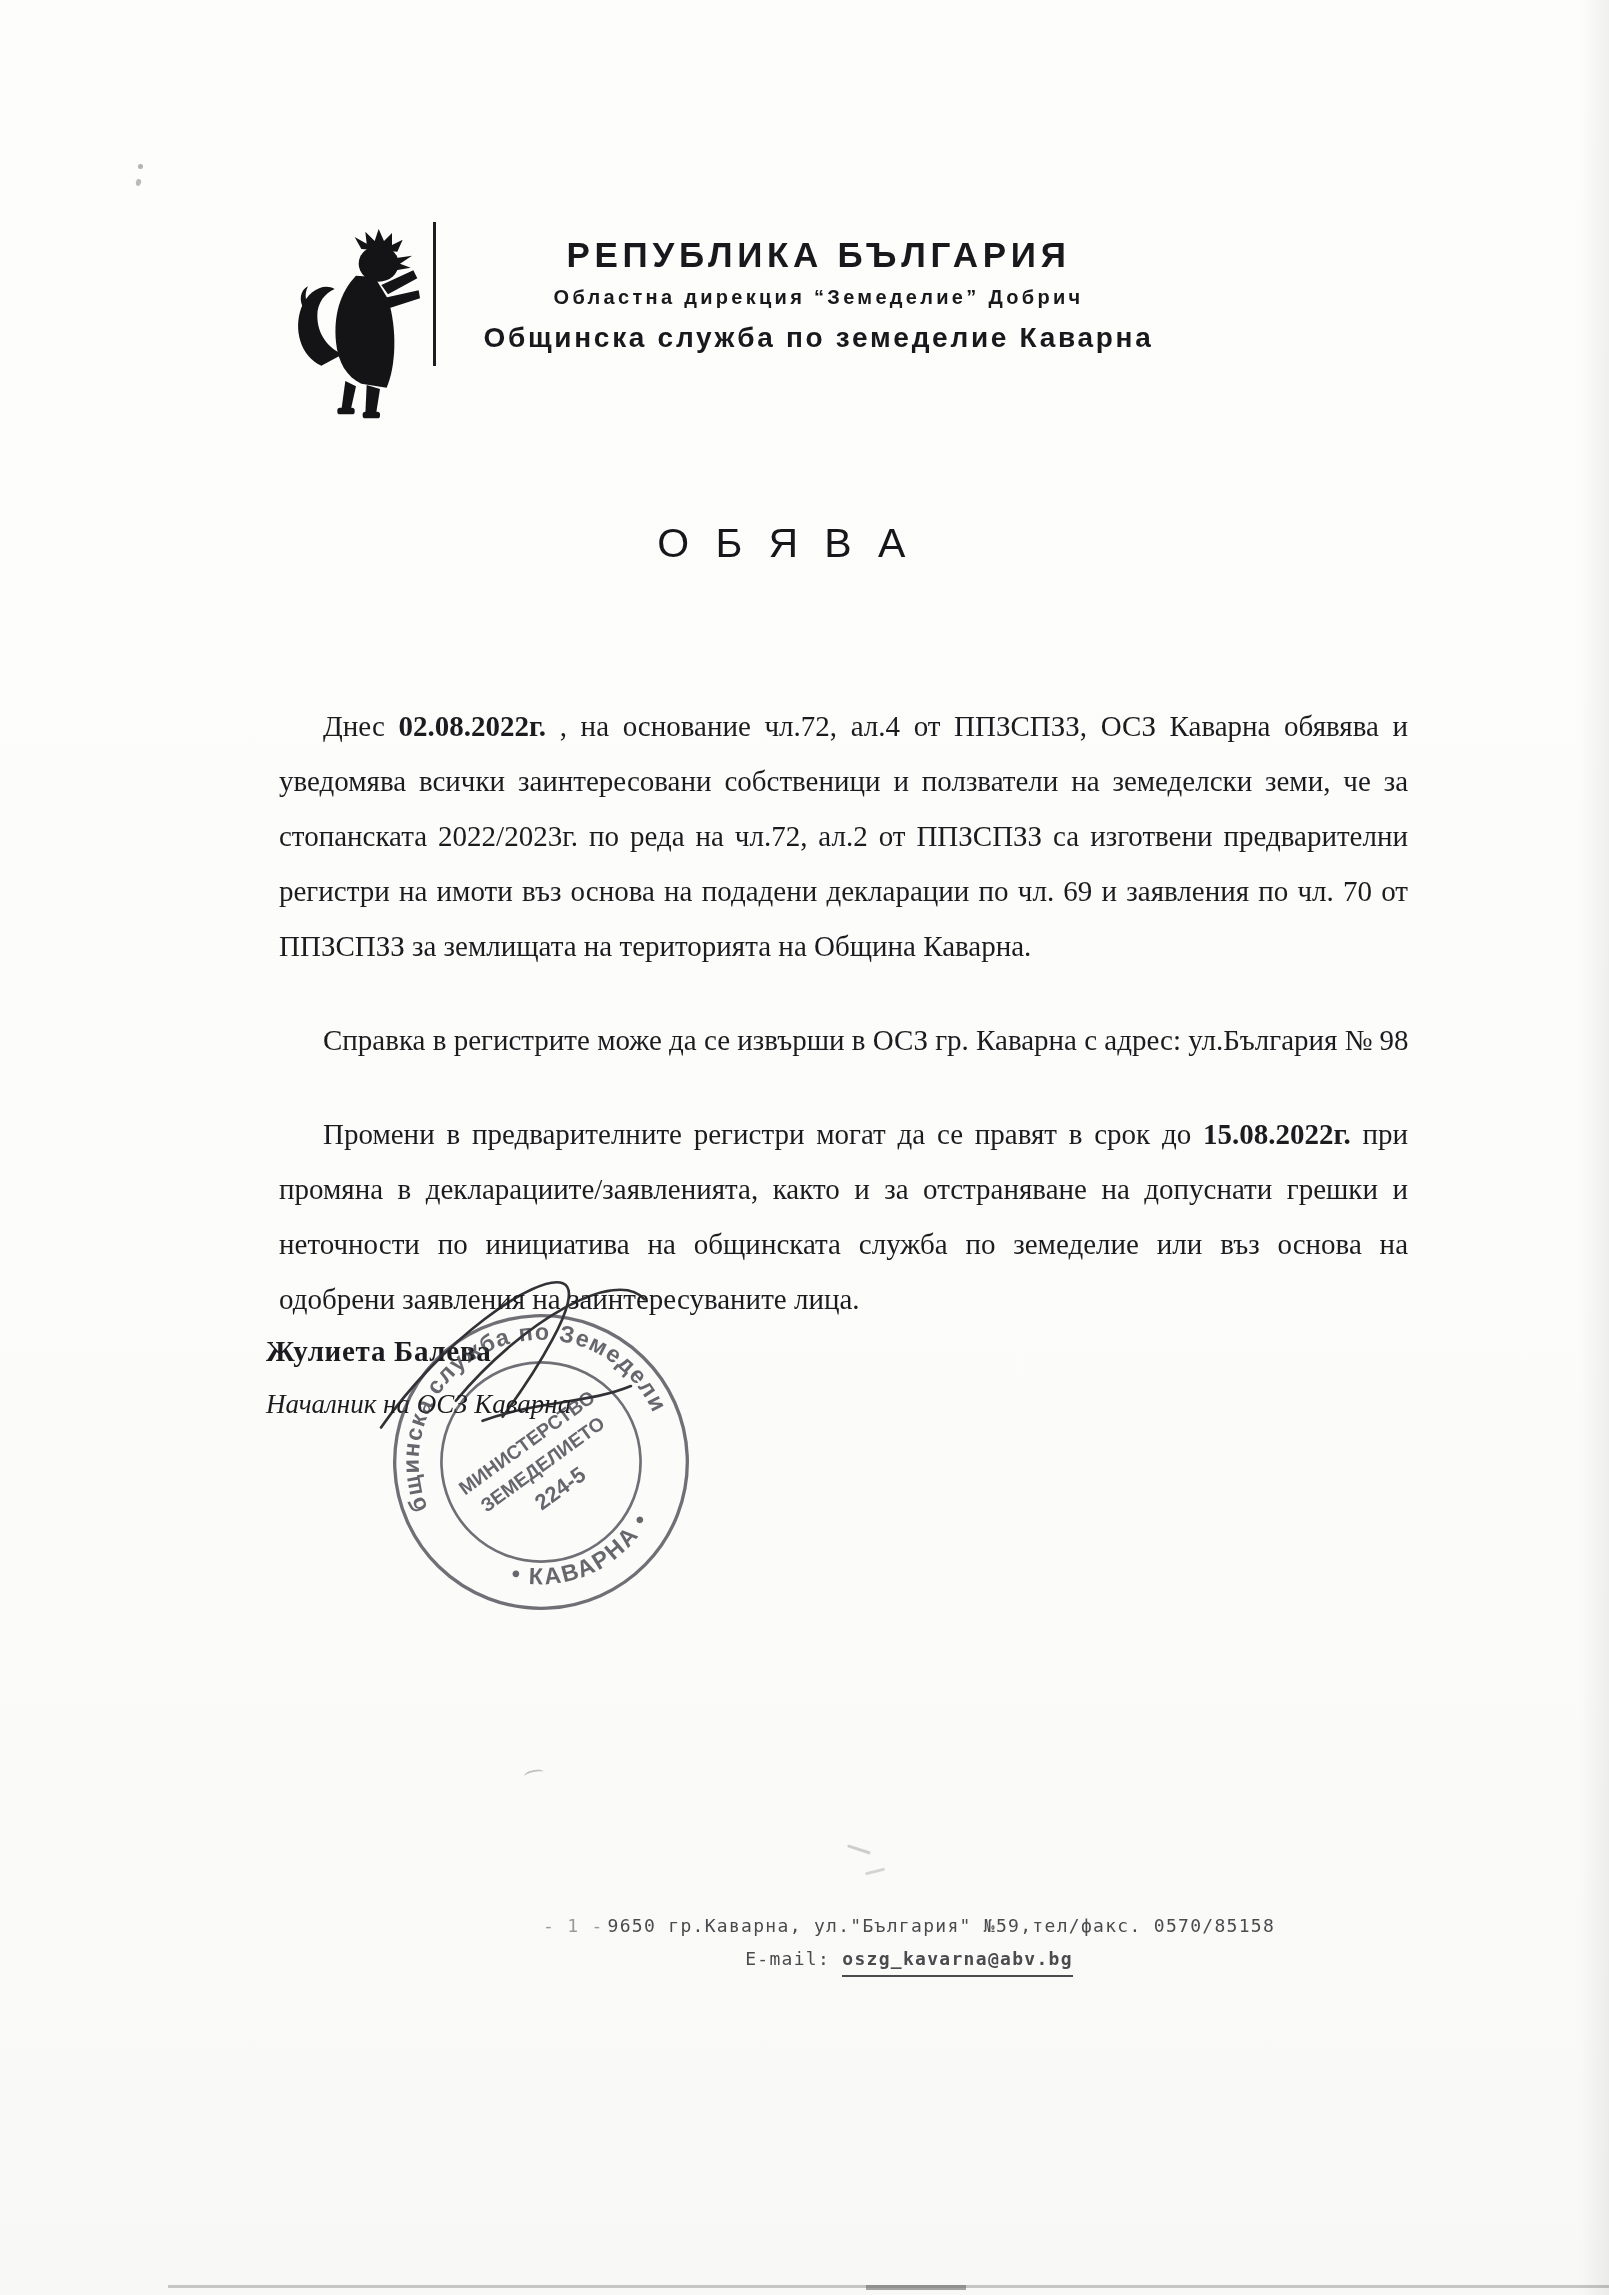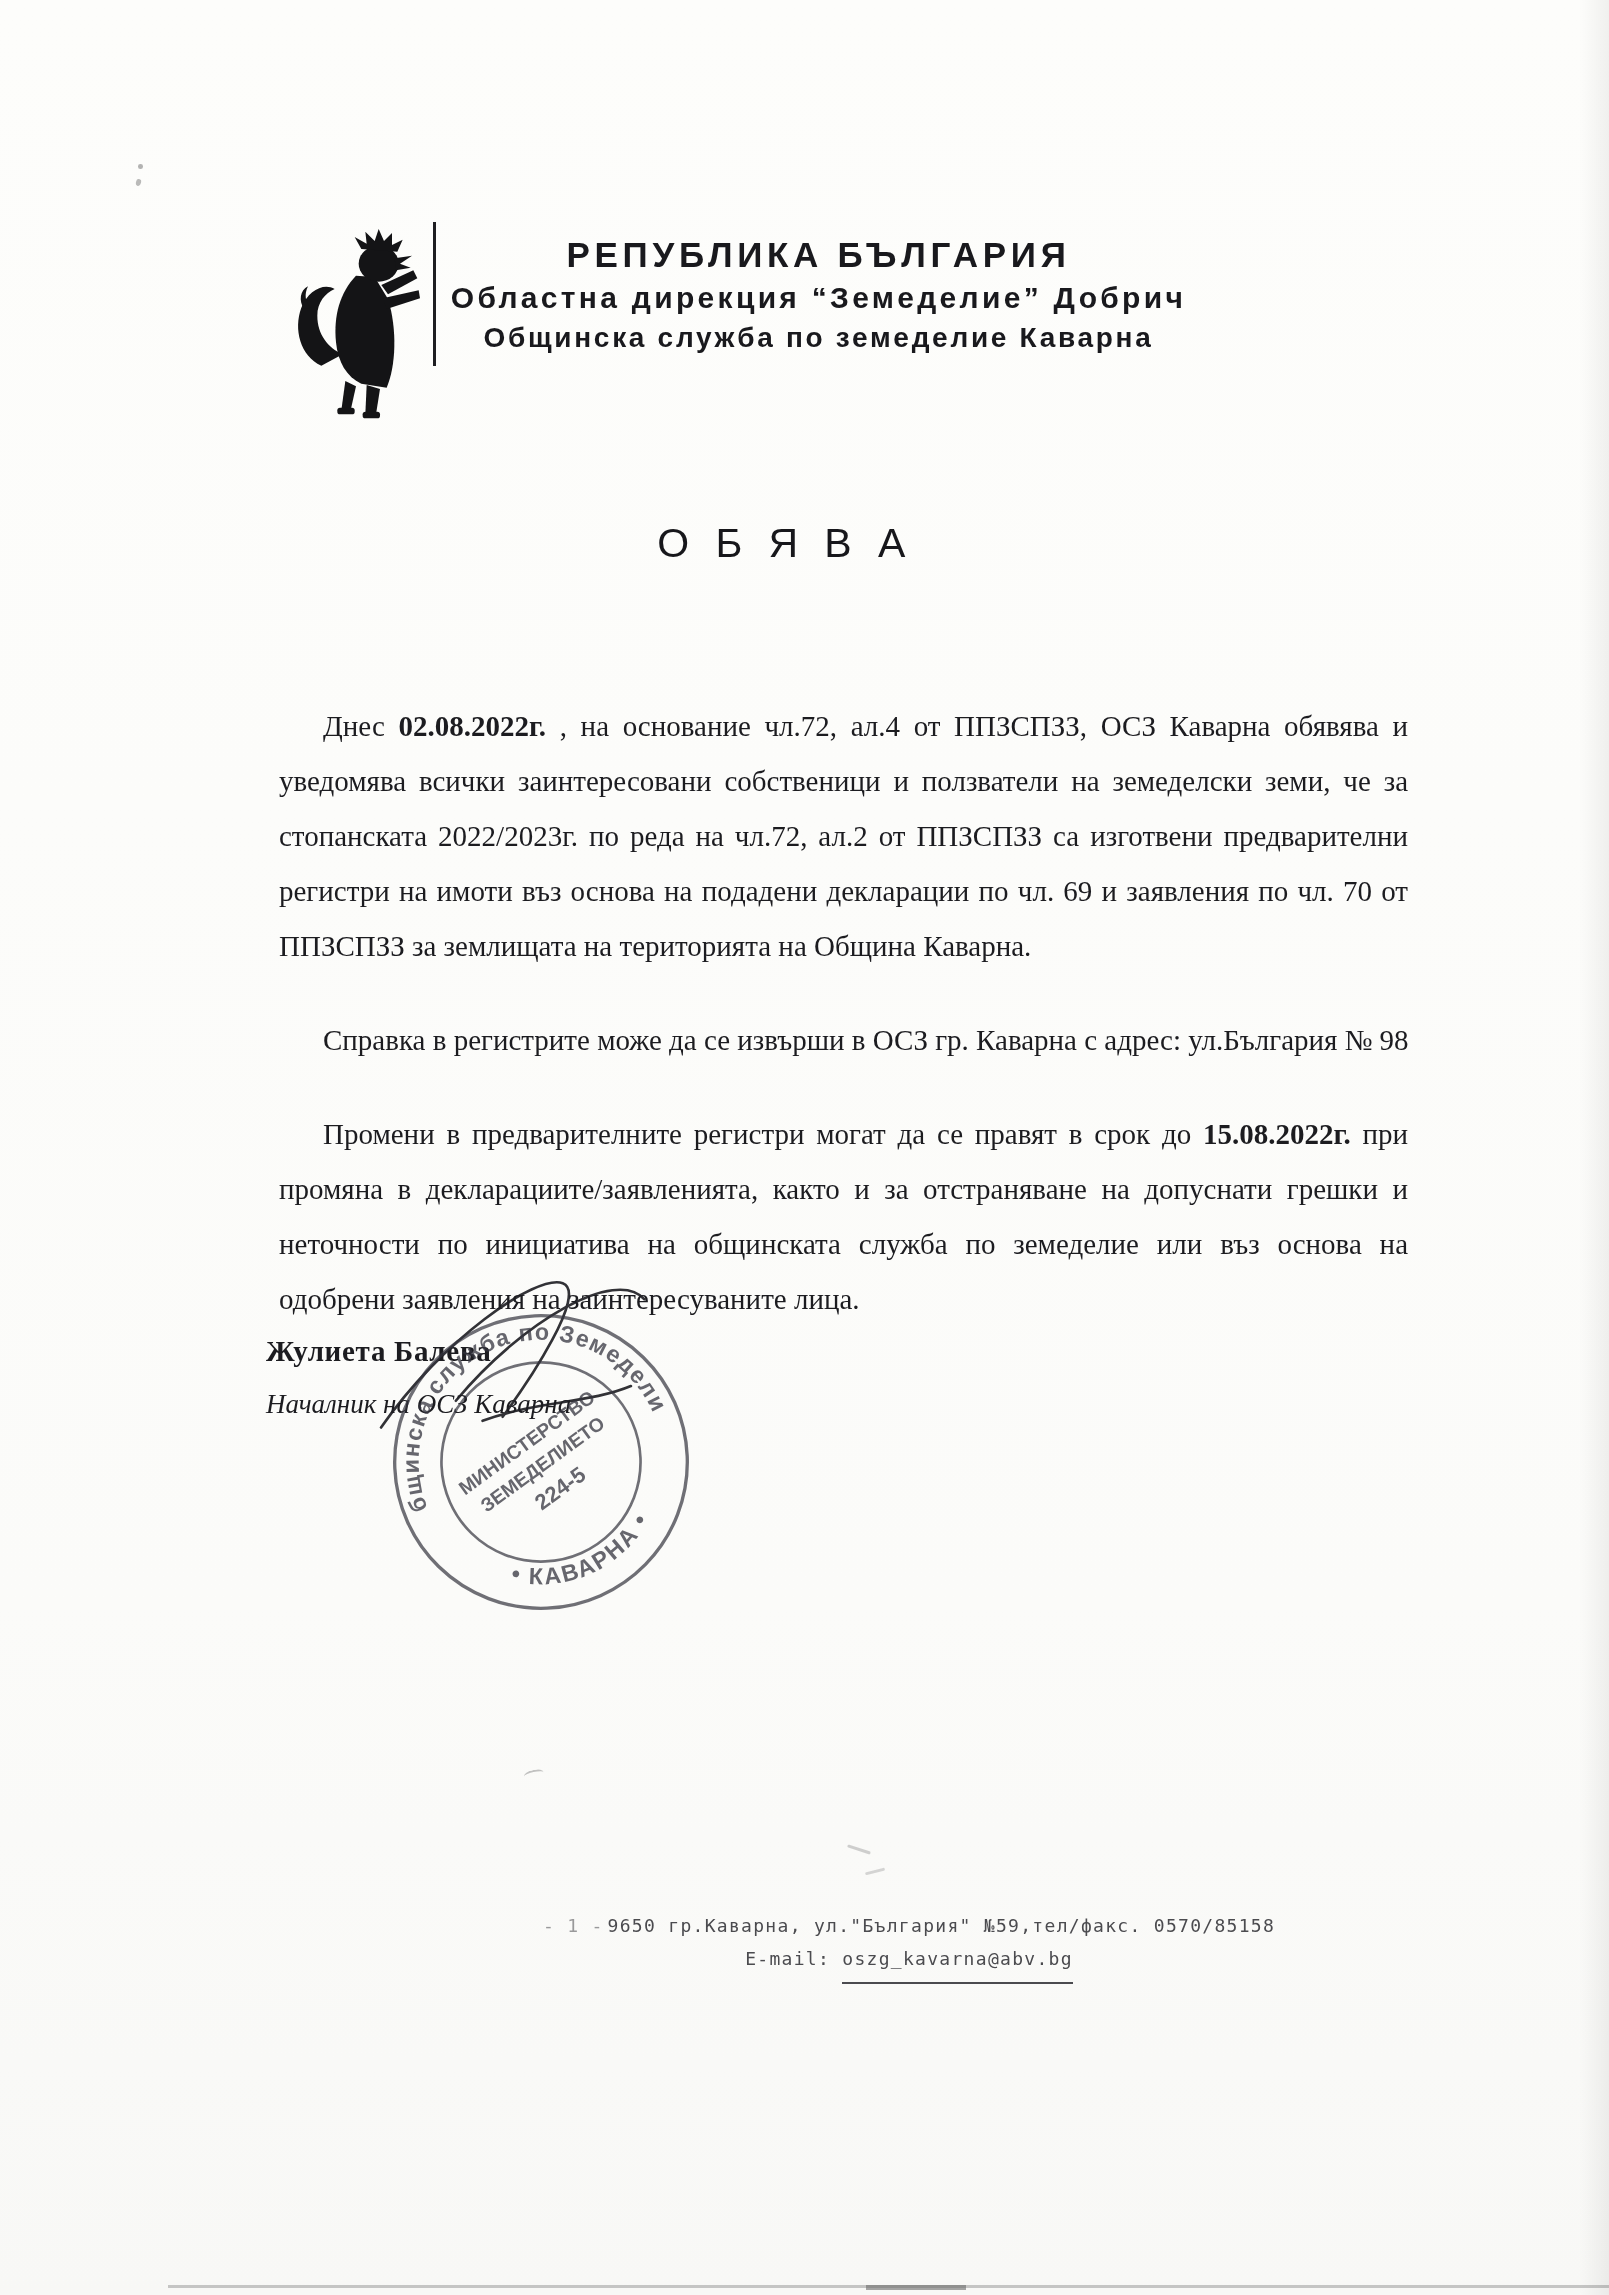--- a/index.html
+++ b/index.html
@@ -18,21 +18,21 @@
     pointer-events:none;
   }
 
   
   .coa{position:absolute;left:281px;top:229px;width:144px;height:200px;}
   .vline{position:absolute;left:433px;top:222px;width:2.7px;height:144px;background:#1e1e22;}
   .head-lines{position:absolute;left:27px;right:0;top:233px;text-align:center;
     font-family:"Liberation Sans",sans-serif;font-weight:bold;color:#19191d;}
   .hl1{font-size:35px;letter-spacing:4.7px;line-height:44px;}
   .hl2{font-size:28px;letter-spacing:4px;line-height:40px;}
-  .hl3{font-size:30px;letter-spacing:3.3px;line-height:41px;}
+  .hl3{font-size:20px;letter-spacing:3.3px;line-height:41px;}
   .hl4{font-size:28px;letter-spacing:2.7px;line-height:40px;}
 
   
   .doc-title{position:absolute;left:0;right:40px;top:520px;text-align:center;
     font-family:"Liberation Sans",sans-serif;font-weight:normal;
     font-size:41px;letter-spacing:7.4px;color:#17171b;}
 
   
   .body-text{position:absolute;left:279px;top:699px;width:1145px;}
   .para{margin:0 16px 39px 0;font-size:29px;line-height:55px;text-align:justify;text-indent:44px;}
@@ -49,21 +49,21 @@
   .stamp{position:absolute;left:386px;top:1307px;width:310px;height:310px;
     transform:rotate(-24deg);opacity:.88;}
   .stamp svg{width:100%;height:100%;}
 
   
   .footer{position:absolute;left:208px;right:0;top:1909px;text-align:center;
     font-family:"DejaVu Sans Mono","Liberation Mono",monospace;
     color:#4b4b4f;font-size:18px;letter-spacing:1.3px;line-height:33px;}
   .footer .page-mark{opacity:.55;margin-right:4px;}
   .footer .email-line{letter-spacing:1.3px;}
-  .footer .email{font-weight:normal;border-bottom:2px solid #4b4b4f;padding-bottom:13px;}
+  .footer .email{font-weight:bold;border-bottom:2px solid #4b4b4f;padding-bottom:6px;}
 
   
   .artifact{position:absolute;pointer-events:none;}
   .a-semicolon-dot1{left:138px;top:164px;width:4.7px;height:4.7px;border-radius:50%;background:#777;opacity:.55;}
   .a-semicolon-dot2{left:136px;top:179px;width:4.7px;height:6.7px;border-radius:50% 50% 60% 60%;background:#777;opacity:.5;transform:rotate(14deg);}
   .a-tilde{left:524px;top:1770px;width:20px;height:6.7px;border-top:2.7px solid #8a8a8a;border-radius:50%;opacity:.5;transform:rotate(-12deg);}
   .a-smudge1{left:847px;top:1848px;width:24px;height:2.7px;background:#9a9a9a;opacity:.45;transform:rotate(18deg);border-radius:1.3px;}
   .a-smudge2{left:865px;top:1870px;width:20px;height:2.7px;background:#9a9a9a;opacity:.4;transform:rotate(-14deg);border-radius:1.3px;}
   .a-bottom-edge{left:168px;top:2285px;right:0;height:3.3px;background:#9b9b9b;opacity:.55;}
   .a-bottom-dark{left:866px;top:2285px;width:100px;height:4.7px;background:#6d6d6d;opacity:.6;}

